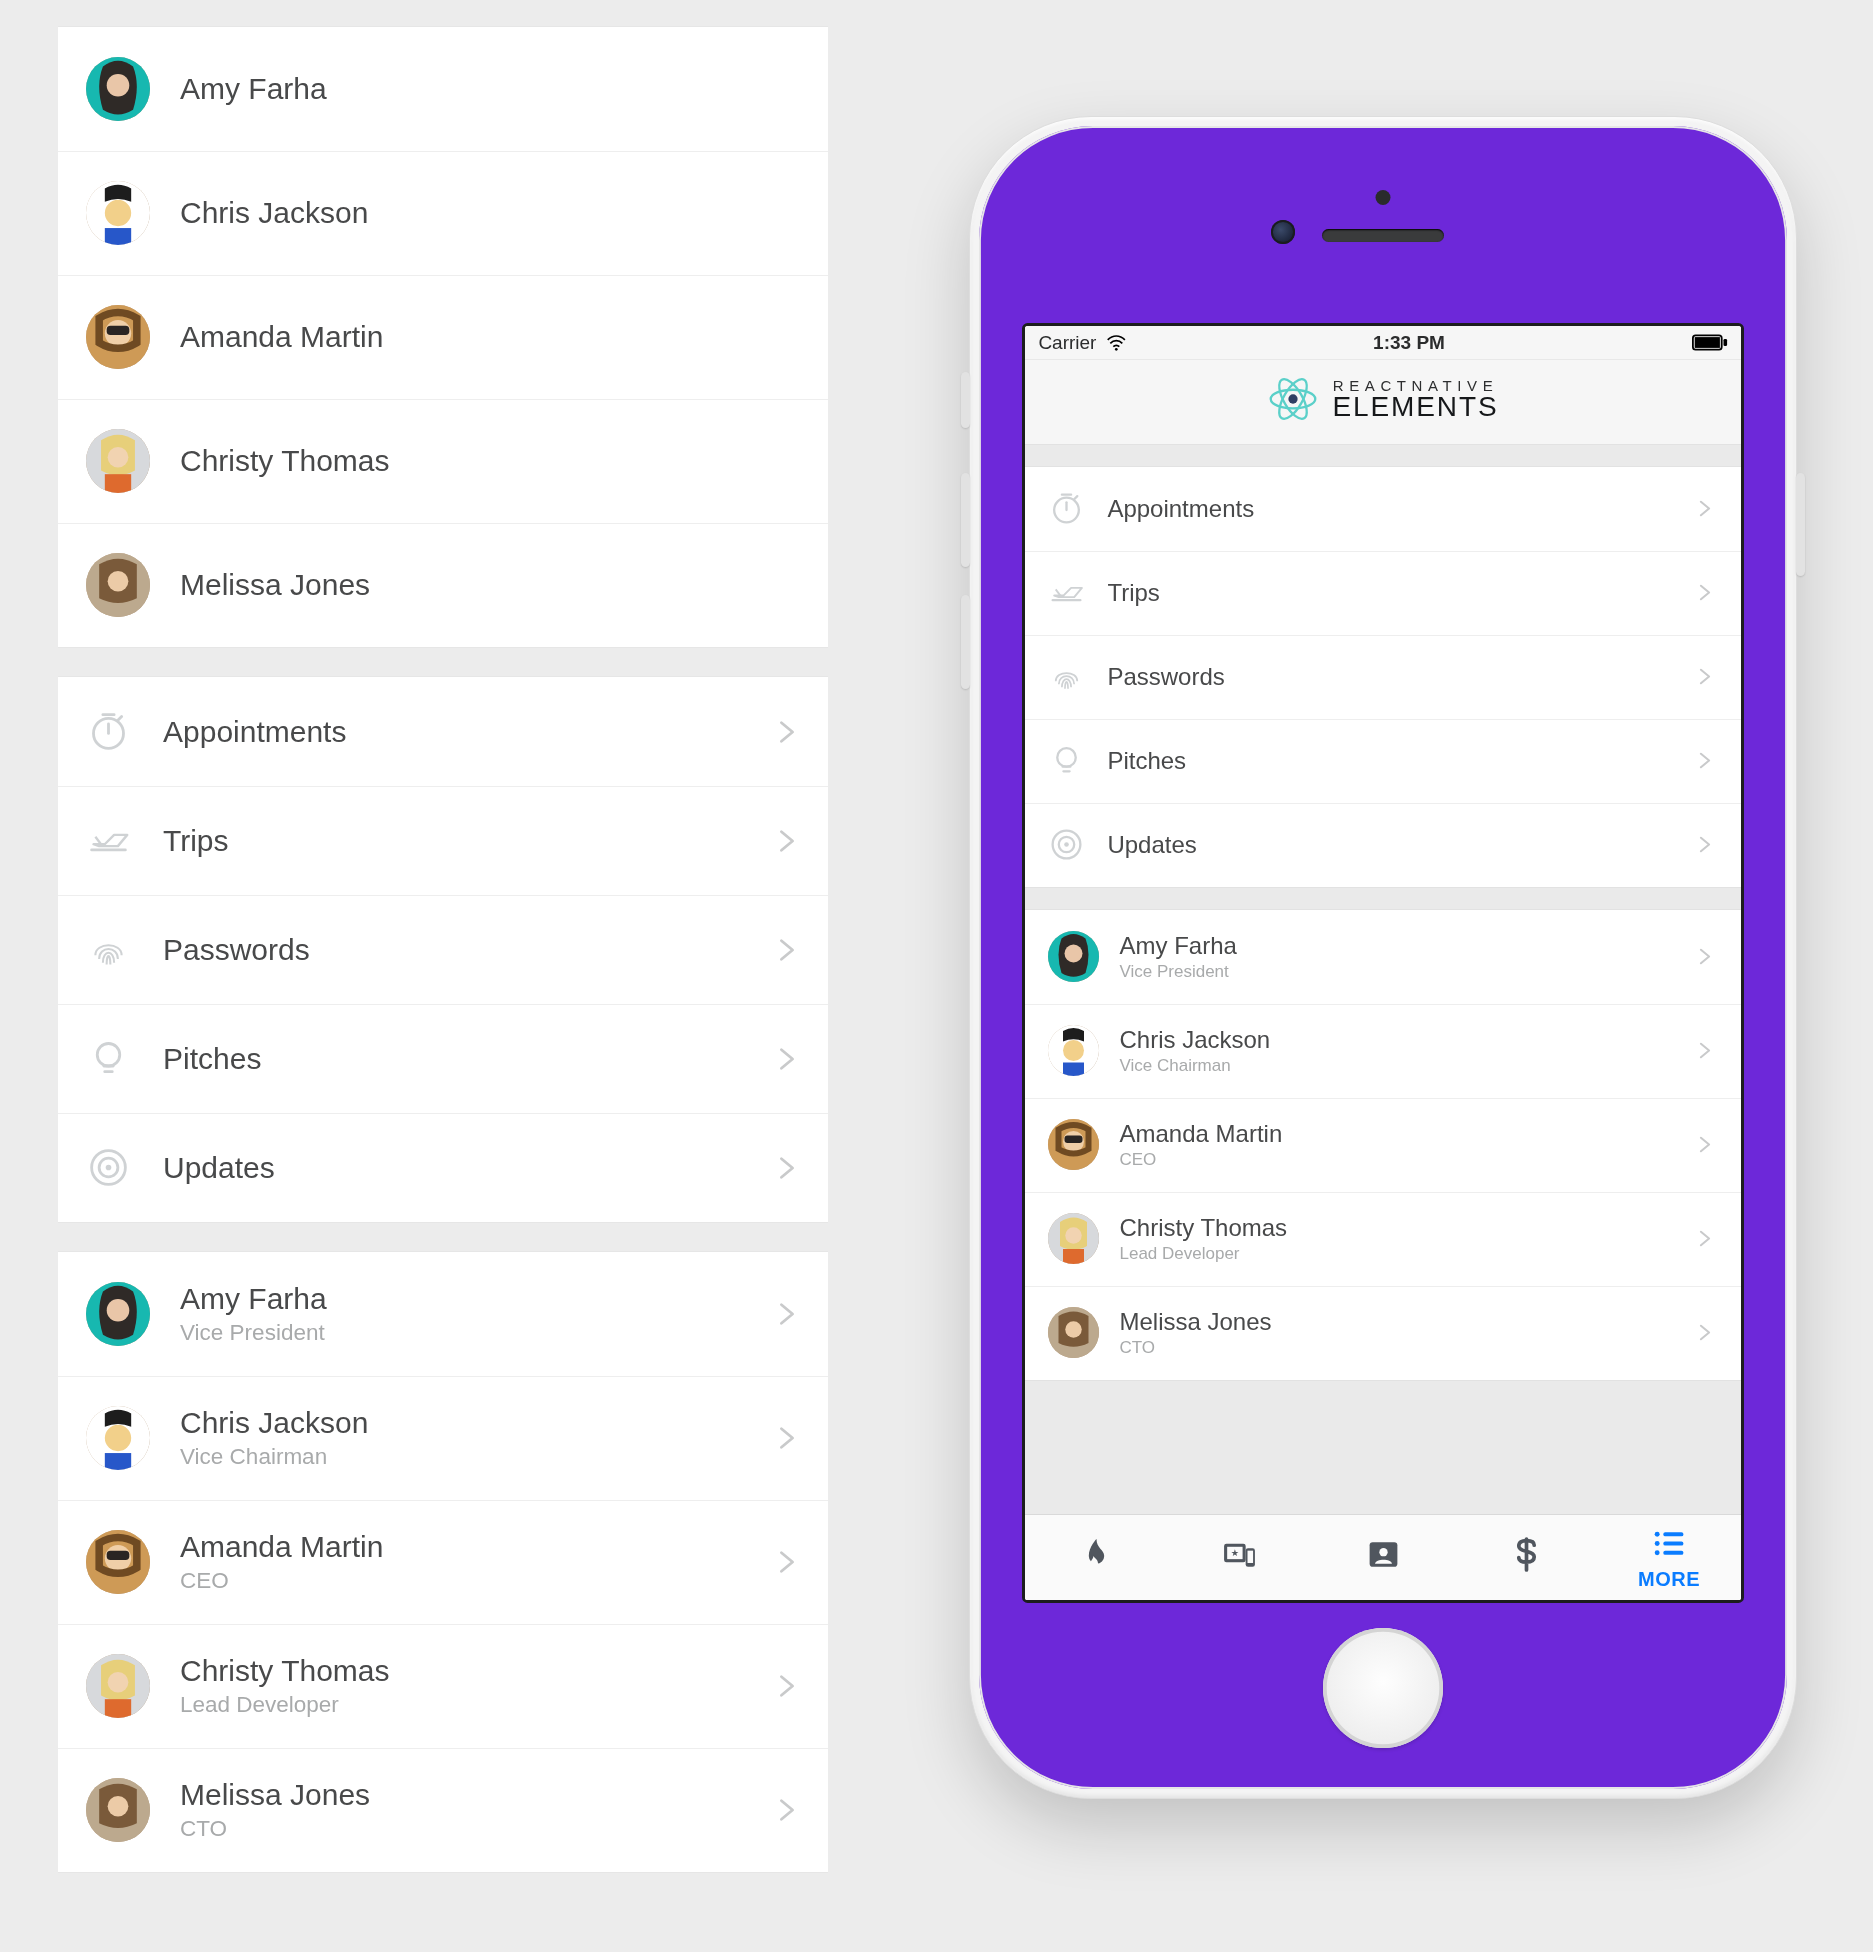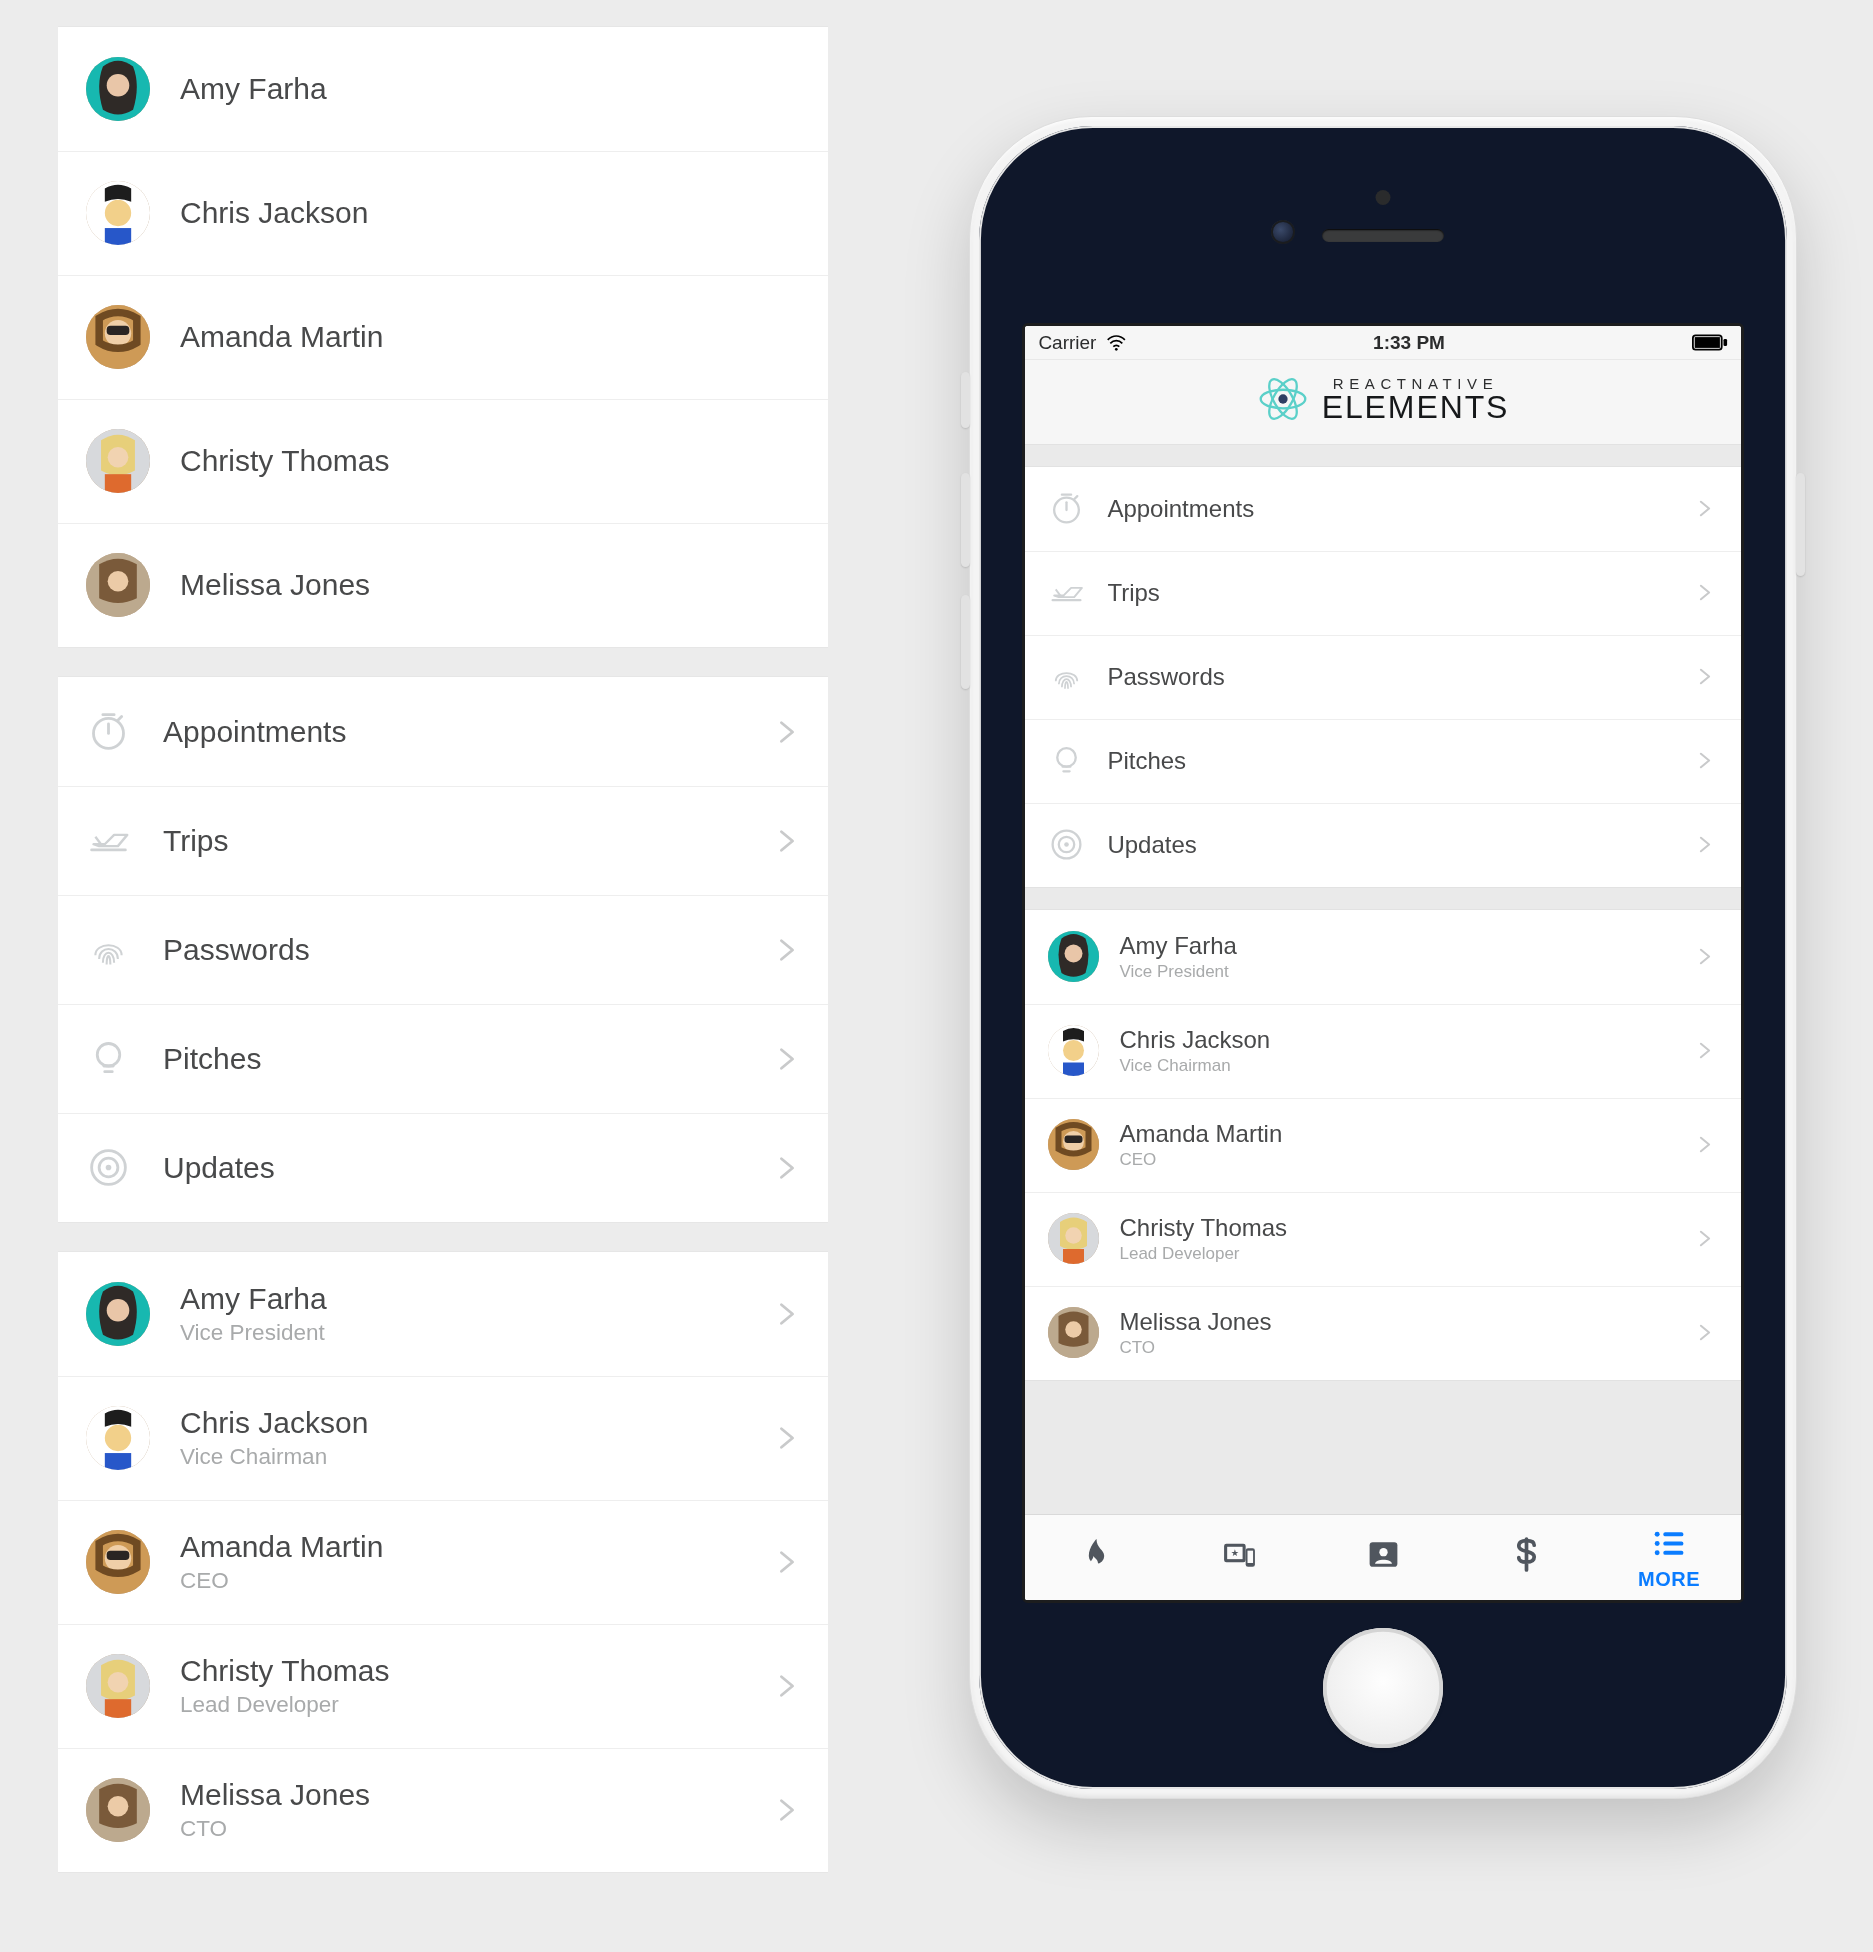--- a/index.html
+++ b/index.html
@@ -100,21 +100,21 @@
     border-radius: 122px;
     box-shadow:
       0 28px 66px rgba(0,0,0,0.18),
       inset 0 1.9px 3.7px rgba(255,255,255,0.9),
       inset 0 -1.9px 5.6px rgba(0,0,0,0.08);
     border: 1.9px solid #dddddd;
   }
   .phone-inner {
     position:absolute; left:9.4px; right:9.4px; top:9.4px; bottom:9.4px;
     border-radius: 114px;
-    background:#0f172a;
+    background:#6d28d9;
     box-shadow: inset 0 0 0 1.9px #e6e6e6;
   }
   
   .side-btn { position:absolute; background:#e2e2e2; border-radius:5.6px; box-shadow: 0 0.9px 1.9px rgba(0,0,0,0.15); }
   .sb-mute   { left:-9.4px; top:255px; width:9.4px; height:56px; }
   .sb-volup  { left:-9.4px; top:356px; width:9.4px; height:94px; }
   .sb-voldn  { left:-9.4px; top:478px; width:9.4px; height:94px; }
   .sb-power  { right:-9.4px; top:356px; width:9.4px; height:103px; }
 
   .earpiece {
@@ -173,21 +173,21 @@
   .app-header {
     background:#f6f6f6;
     text-align:center;
     padding:13px 0 19px;
     border-bottom:0.9px solid #e2e2e2;
     display:flex; align-items:center; justify-content:center; gap:13px;
   }
   .brand-logo { width:52px; height:52px; }
   .brand-text { display:flex; flex-direction:column; align-items:center; line-height:1; }
   .brand-top { font-size:15px; letter-spacing:5.6px; color:#2d2e2f; font-weight:400; }
-  .brand-bottom { font-size:32px; letter-spacing:1.9px; color:#16181a; font-weight:400; font-family: "Helvetica Neue", Arial, sans-serif; }
+  .brand-bottom { font-size:28px; letter-spacing:1.9px; color:#16181a; font-weight:400; font-family: "Helvetica Neue", Arial, sans-serif; }
 
   .screen-scroll {
     flex:1;
     overflow:hidden;
     background:#eaeaea;
     display:flex; flex-direction:column;
   }
   .screen-section {
     background:#ffffff;
     margin-top: 20.6px;

